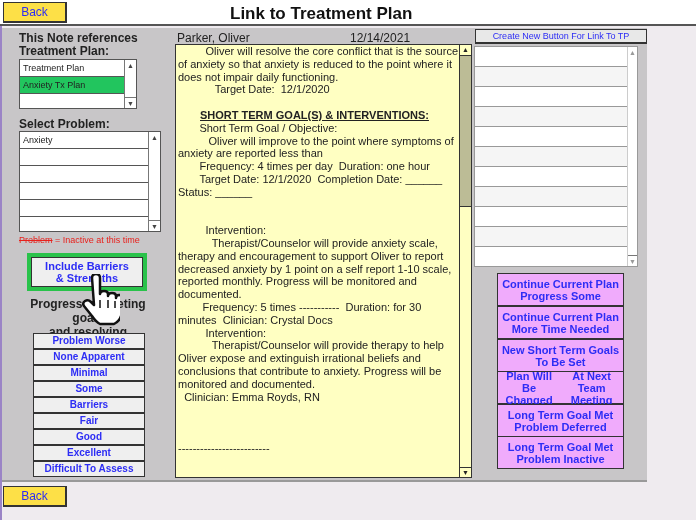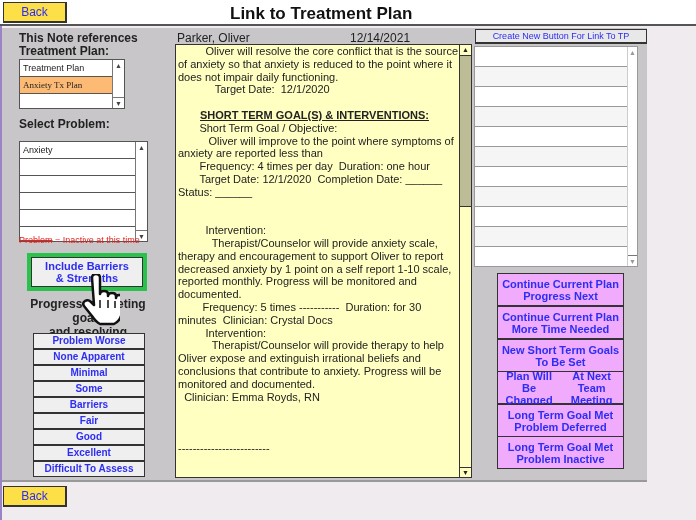--- a/index.html
+++ b/index.html
@@ -13,21 +13,21 @@
     display: flex; align-items: center; justify-content: center; cursor: pointer; }
   .btn-back.top { left: 3px; top: 2px; }
   .btn-back.bottom { left: 3px; top: 486px; }
   .title { position: absolute; left: 230px; top: 4px; font-size: 17px; font-weight: bold; color: #111; }
 
   .panel { position: absolute; left: 2px; top: 28px; width: 645px; height: 454px; background: #c8c6c8; border-bottom: 2px solid #999; }
 
   .lbl { position: absolute; font-size: 12px; font-weight: bold; color: #222; line-height: 13px; }
   .listbox { position: absolute; background: #fff; border: 1px solid #555; }
   .listbox .row { height: 17px; border-bottom: 1px solid #555; font-size: 9px; padding-left: 3px; line-height: 16px; color: #222; margin-right: 12px; }
-  .listbox .row.sel { background: #fdba74; font-family: Liberation Serif, serif; }
+  .listbox .row.sel { background: #22c55e; }
   .vscroll { position: absolute; right: 0; top: 0; bottom: 0; width: 12px; border-left: 1px solid #777; background: #fff; }
   .vscroll .up, .vscroll .dn { position: absolute; left: 0; width: 11px; height: 11px; font-size: 7px; color: #444; text-align: center; line-height: 11px; }
   .vscroll .up { top: 0; }
   .vscroll .dn { bottom: 0; border-top: 1px solid #777; }
 
   .legend-red { position: absolute; left: 19px; top: 235px; font-size: 9px; color: #e8201c; }
   .legend-red s { color: #e8201c; }
 
   .green-frame { position: absolute; left: 27px; top: 253px; width: 120px; height: 38px; border: 4px solid #29c24a; background: #29c24a; }
   .btn { position: absolute; background: #efefef; border: 1px solid #333; color: #2d2df5; font-weight: bold;
@@ -69,33 +69,33 @@
 
 <div class="topbar">
   <div class="btn-back top">Back</div>
   <div class="title">Link to Treatment Plan</div>
 </div>
 
 <div class="panel"></div>
 
 <div class="lbl" style="left:19px;top:32px;width:140px;">This Note references Treatment Plan:</div>
 
-<div class="listbox" style="left:19px;top:59px;width:106px;height:50px;">
+<div class="listbox" style="left:19px;top:59px;width:118px;height:50px;">
   <div class="row" id="tp0">Treatment Plan</div>
   <div class="row sel" id="tp1">Anxiety Tx Plan</div>
   <div class="row" style="border-bottom:none"></div>
   <div class="vscroll">
     <div class="up">▲</div>
     <div class="dn">▼</div>
   </div>
 </div>
 
 <div class="lbl" style="left:19px;top:118px;">Select Problem:</div>
 
-<div class="listbox" style="left:19px;top:141px;width:129px;height:101px;">
+<div class="listbox" style="left:19px;top:131px;width:142px;height:101px;">
   <div class="row">Anxiety</div>
   <div class="row"></div>
   <div class="row"></div>
   <div class="row"></div>
   <div class="row"></div>
   <div class="row" style="border-bottom:none"></div>
   <div class="vscroll">
     <div class="up">▲</div>
     <div class="dn">▼</div>
   </div>
@@ -162,21 +162,21 @@
   <div class="row alt"></div>
   <div class="row" style="border-bottom:none"></div>
   <div class="vscroll">
     <div class="up">▲</div>
     <div class="dn">▼</div>
   </div>
 </div>
 
 <div class="btn plan-btn" style="top:273px;flex-direction:column;">
   <span>Continue Current Plan</span>
-  <span>Progress Next</span>
+  <span>Progress Some</span>
 </div>
 <div class="btn plan-btn" style="top:306px;flex-direction:column;">
   <span>Continue Current Plan</span>
   <span>More Time Needed</span>
 </div>
 <div class="btn plan-btn" style="top:339px;flex-direction:column;">
   <span>New Short Term Goals</span>
   <span>To Be Set</span>
 </div>
 <div class="btn plan-btn" style="top:371px;flex-direction:row;">

